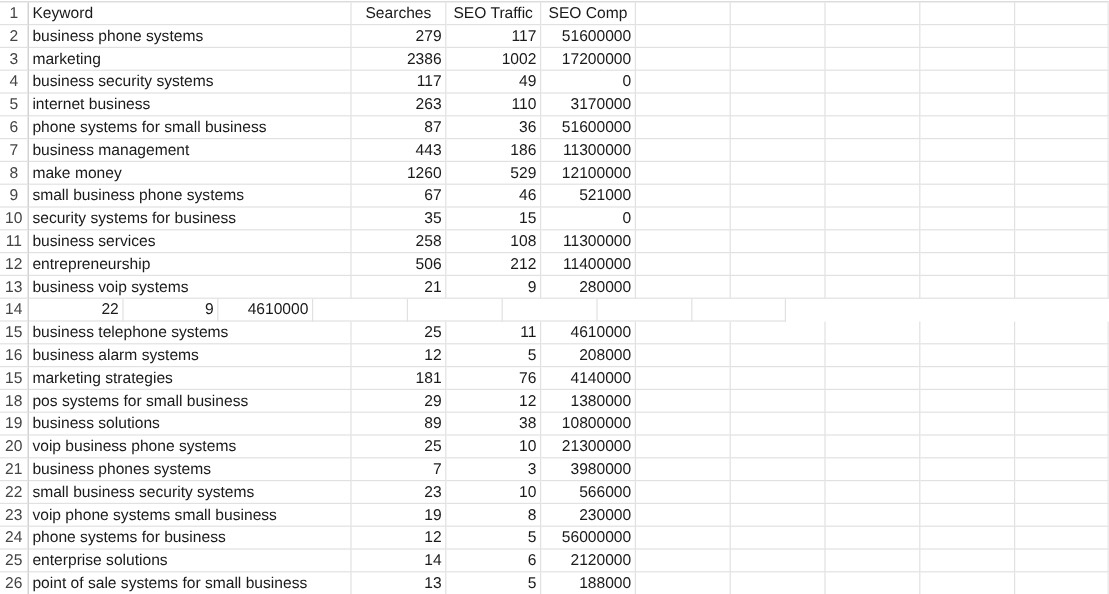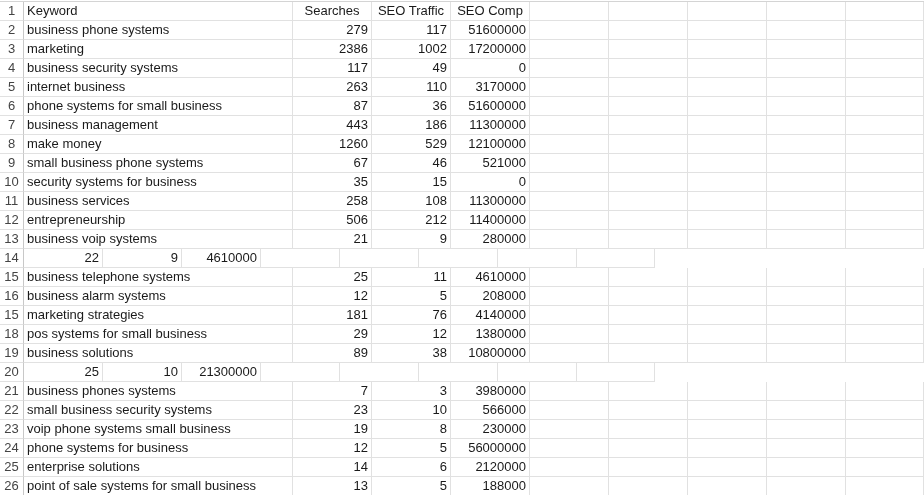--- a/index.html
+++ b/index.html
@@ -265,20 +265,21 @@
     <div class="cell c-c num">10800000</div>
     <div class="cell empty"></div>
     <div class="cell empty"></div>
     <div class="cell empty"></div>
     <div class="cell empty"></div>
     <div class="cell empty last"></div>
   </div>
 
   <div class="row">
     <div class="cell rh">20</div>
+    <div class="cell kw">voip business phone systems</div>
     <div class="cell c-s num">25</div>
     <div class="cell c-t num">10</div>
     <div class="cell c-c num">21300000</div>
     <div class="cell empty"></div>
     <div class="cell empty"></div>
     <div class="cell empty"></div>
     <div class="cell empty"></div>
     <div class="cell empty last"></div>
   </div>
 

